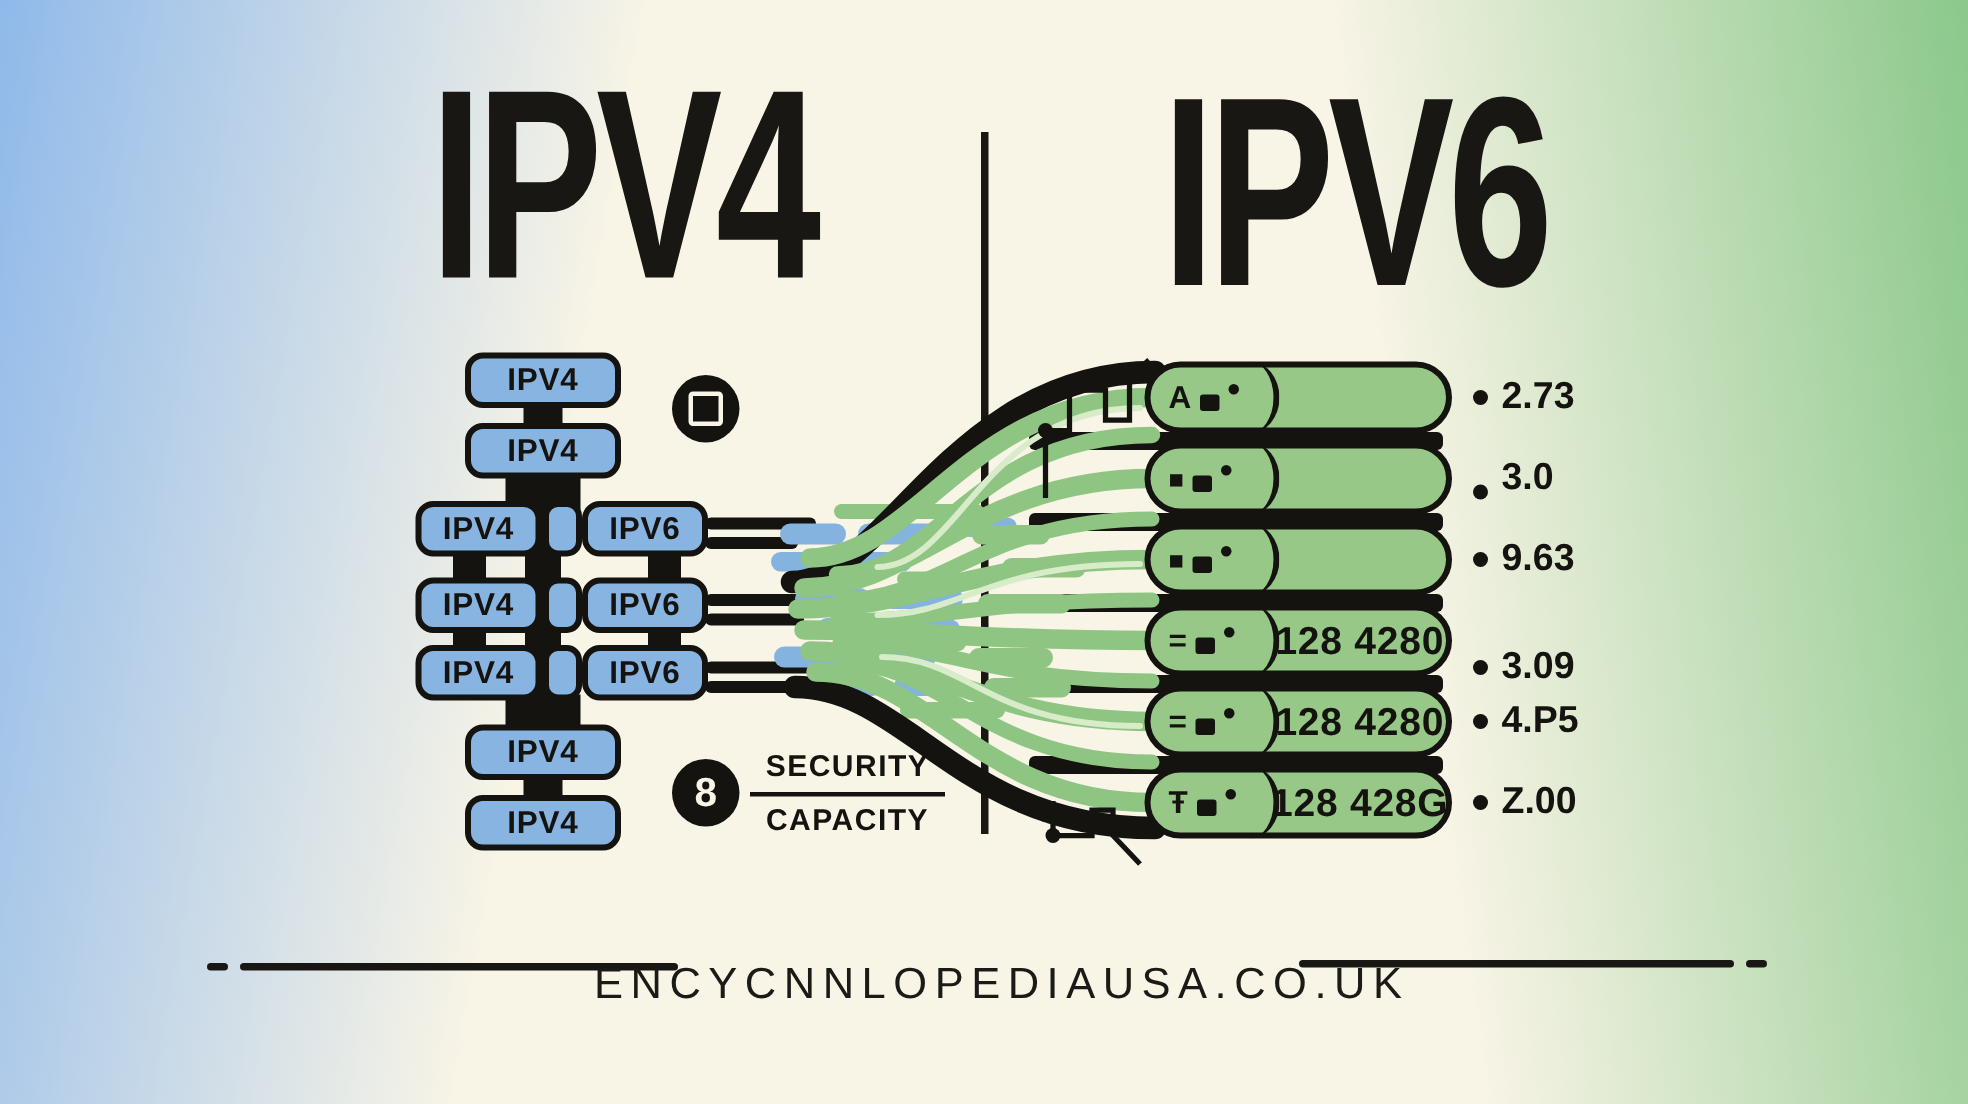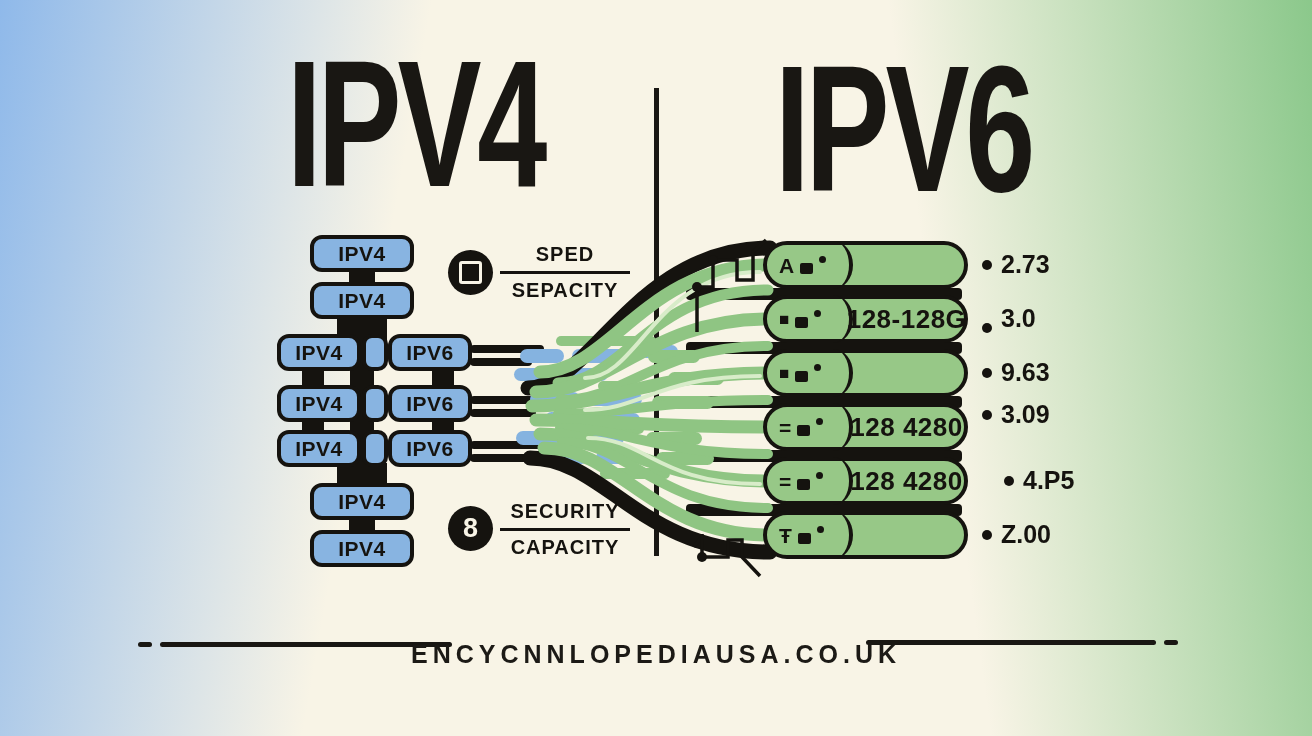--- a/index.html
+++ b/index.html
@@ -55,21 +55,21 @@
   .cicon{
     width:45px;height:45px;border-radius:50%;background:#15130f;
     display:flex;align-items:center;justify-content:center;z-index:3;
   }
   .csquare{width:17px;height:17px;border:3.5px solid #f8f4e6;border-radius:3px;}
   .cbadge{color:#f8f4e6;font-size:27px;font-weight:700;}
   .ctext{width:130px;text-align:center;z-index:3;font-weight:700;font-size:20px;letter-spacing:1px;}
   .cline{height:3px;background:#15130f;margin:5px 0;}
   .fline{background:#191713;height:5px;border-radius:3px;z-index:3;}
   .ftext{
-    width:520px;text-align:center;font-size:25px;font-weight:700;
+    width:520px;text-align:center;font-size:29px;font-weight:400;
     letter-spacing:5px;color:#1c1a16;z-index:3;white-space:nowrap;
   }
 </style>
 </head>
 <body>
 
 <div class="stage">
 
   <div class="abs title" style="left:180px;top:35px;">IPV4</div>
   <div class="abs title" style="left:668px;top:40px;">IPV6</div>
@@ -200,21 +200,20 @@
       </div>
     <div class="lobecurve"></div>
   </div>
   <div class="abs gpill" style="left:763px;top:295px;">
     <div class="glyphbox">
         <span class="glyph" style="font-size:17px;">■</span>
         <span class="gsq"></span>
         <span class="gdot"></span>
       </div>
     <div class="lobecurve"></div>
-    <div class="addr">128-128G</div>
   </div>
   <div class="abs gpill" style="left:763px;top:349px;">
     <div class="glyphbox">
         <span class="glyph" style="font-size:17px;">■</span>
         <span class="gsq"></span>
         <span class="gdot"></span>
       </div>
     <div class="lobecurve"></div>
   </div>
   <div class="abs gpill" style="left:763px;top:403px;">
@@ -235,55 +234,51 @@
     <div class="lobecurve"></div>
     <div class="addr">128 4280</div>
   </div>
   <div class="abs gpill" style="left:763px;top:511px;">
     <div class="glyphbox">
         <span class="glyph">Ŧ</span>
         <span class="gsq"></span>
         <span class="gdot"></span>
       </div>
     <div class="lobecurve"></div>
+    <div class="addr">128 428G</div>
   </div>
 
   <div class="abs val" style="left:982px;top:250px;">
       <span class="vdot"></span>
       <span>2.73</span>
     </div>
   <div class="abs val" style="left:982px;top:304px;align-items:flex-end;">
       <span class="vdot"></span>
       <span>3.0</span>
     </div>
   <div class="abs val" style="left:982px;top:358px;">
       <span class="vdot"></span>
       <span>9.63</span>
     </div>
-  <div class="abs val" style="left:982px;top:400px;">
+  <div class="abs val" style="left:982px;top:430px;">
       <span class="vdot"></span>
       <span>3.09</span>
     </div>
-  <div class="abs val" style="left:1004px;top:466px;justify-content:flex-end;">
+  <div class="abs val" style="left:982px;top:466px;justify-content:flex-end;">
       <span class="vdot"></span>
       <span>4.P5</span>
     </div>
   <div class="abs val" style="left:982px;top:520px;">
       <span class="vdot"></span>
       <span>Z.00</span>
     </div>
 
   <div class="abs cicon" style="left:448px;top:250px;">
       <span class="csquare"></span>
     </div>
-  <div class="abs ctext" style="left:500px;top:243px;">
-    <div>SPED</div>
-    <div class="cline"></div>
-    <div>SEPACITY</div>
-  </div>
 
   <div class="abs cicon" style="left:448px;top:506px;">
       <span class="cbadge">8</span>
     </div>
   <div class="abs ctext" style="left:500px;top:500px;">
     <div>SECURITY</div>
     <div class="cline"></div>
     <div>CAPACITY</div>
   </div>
 

